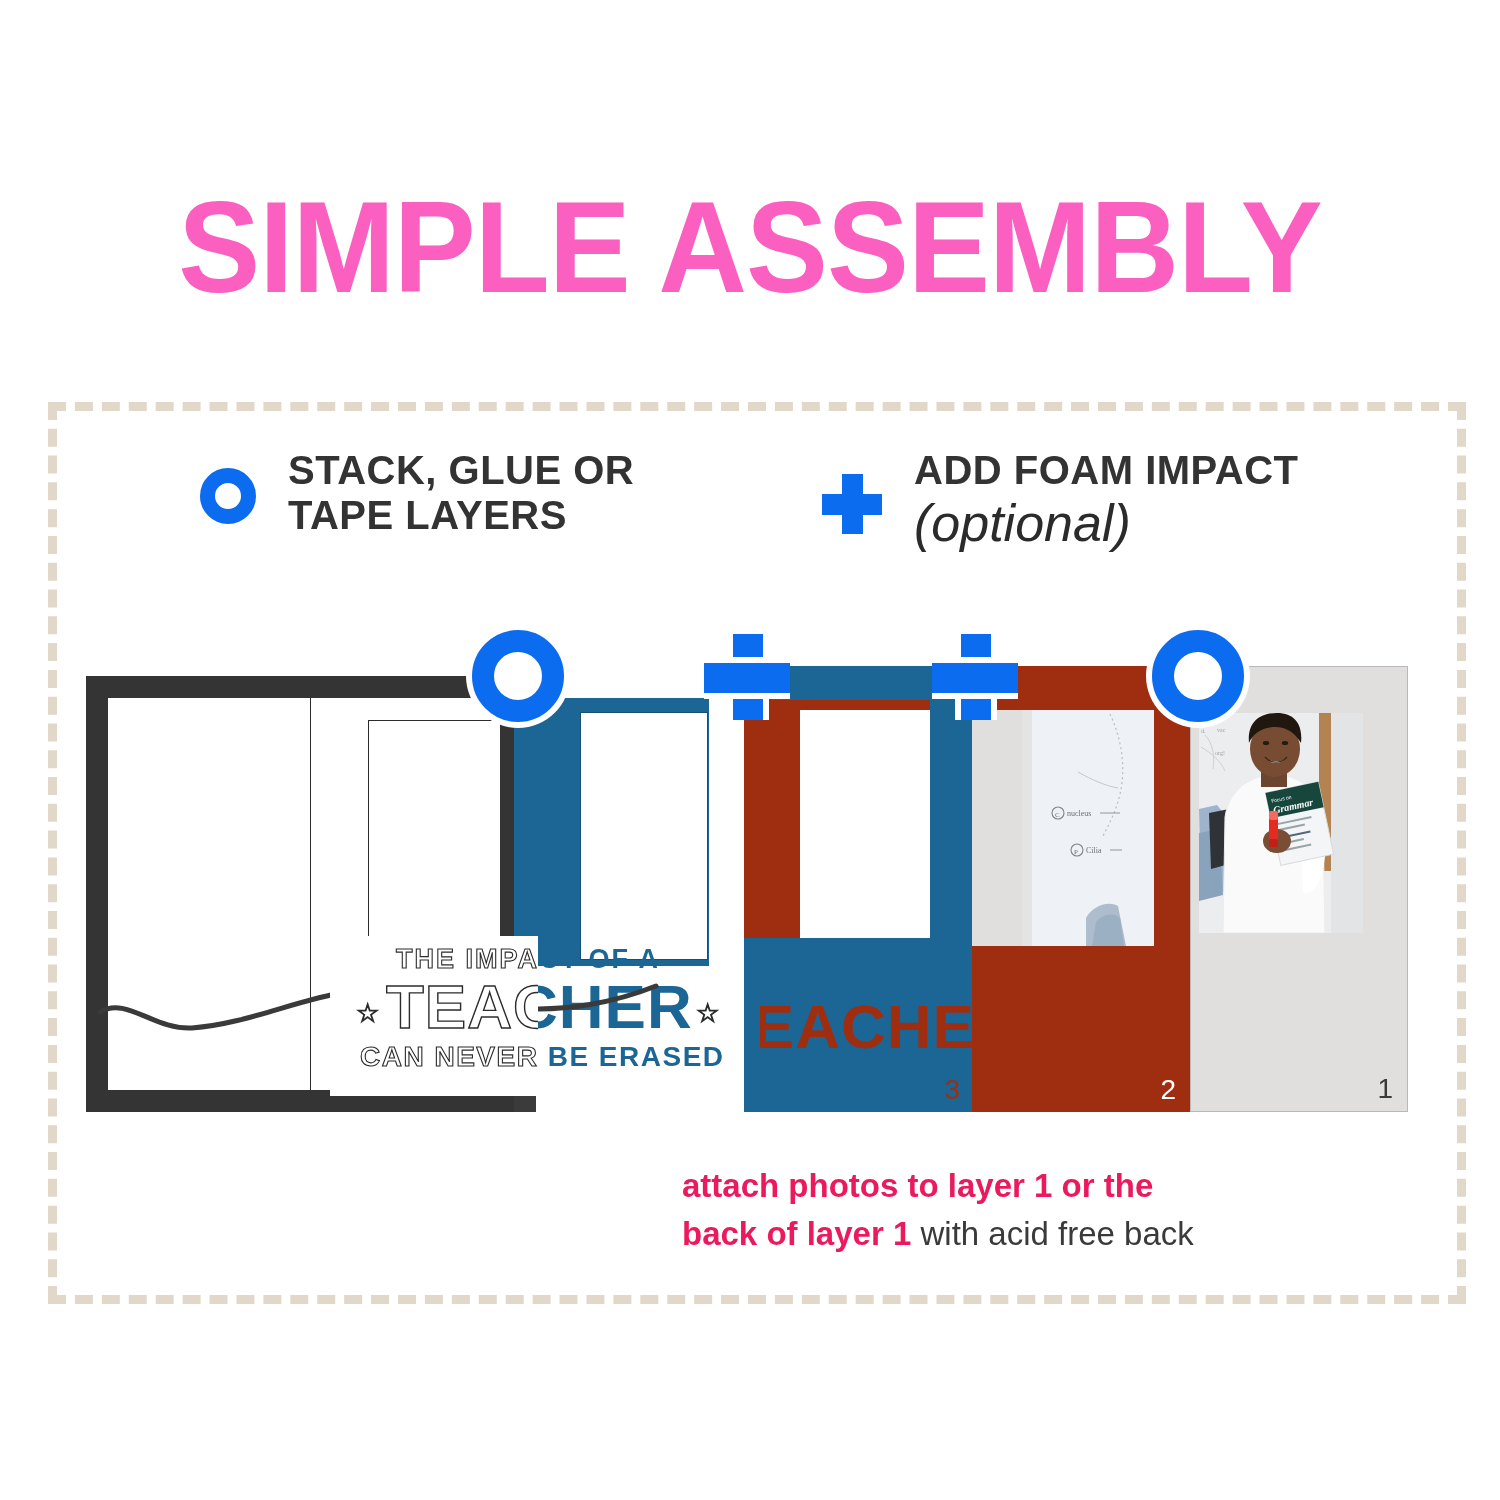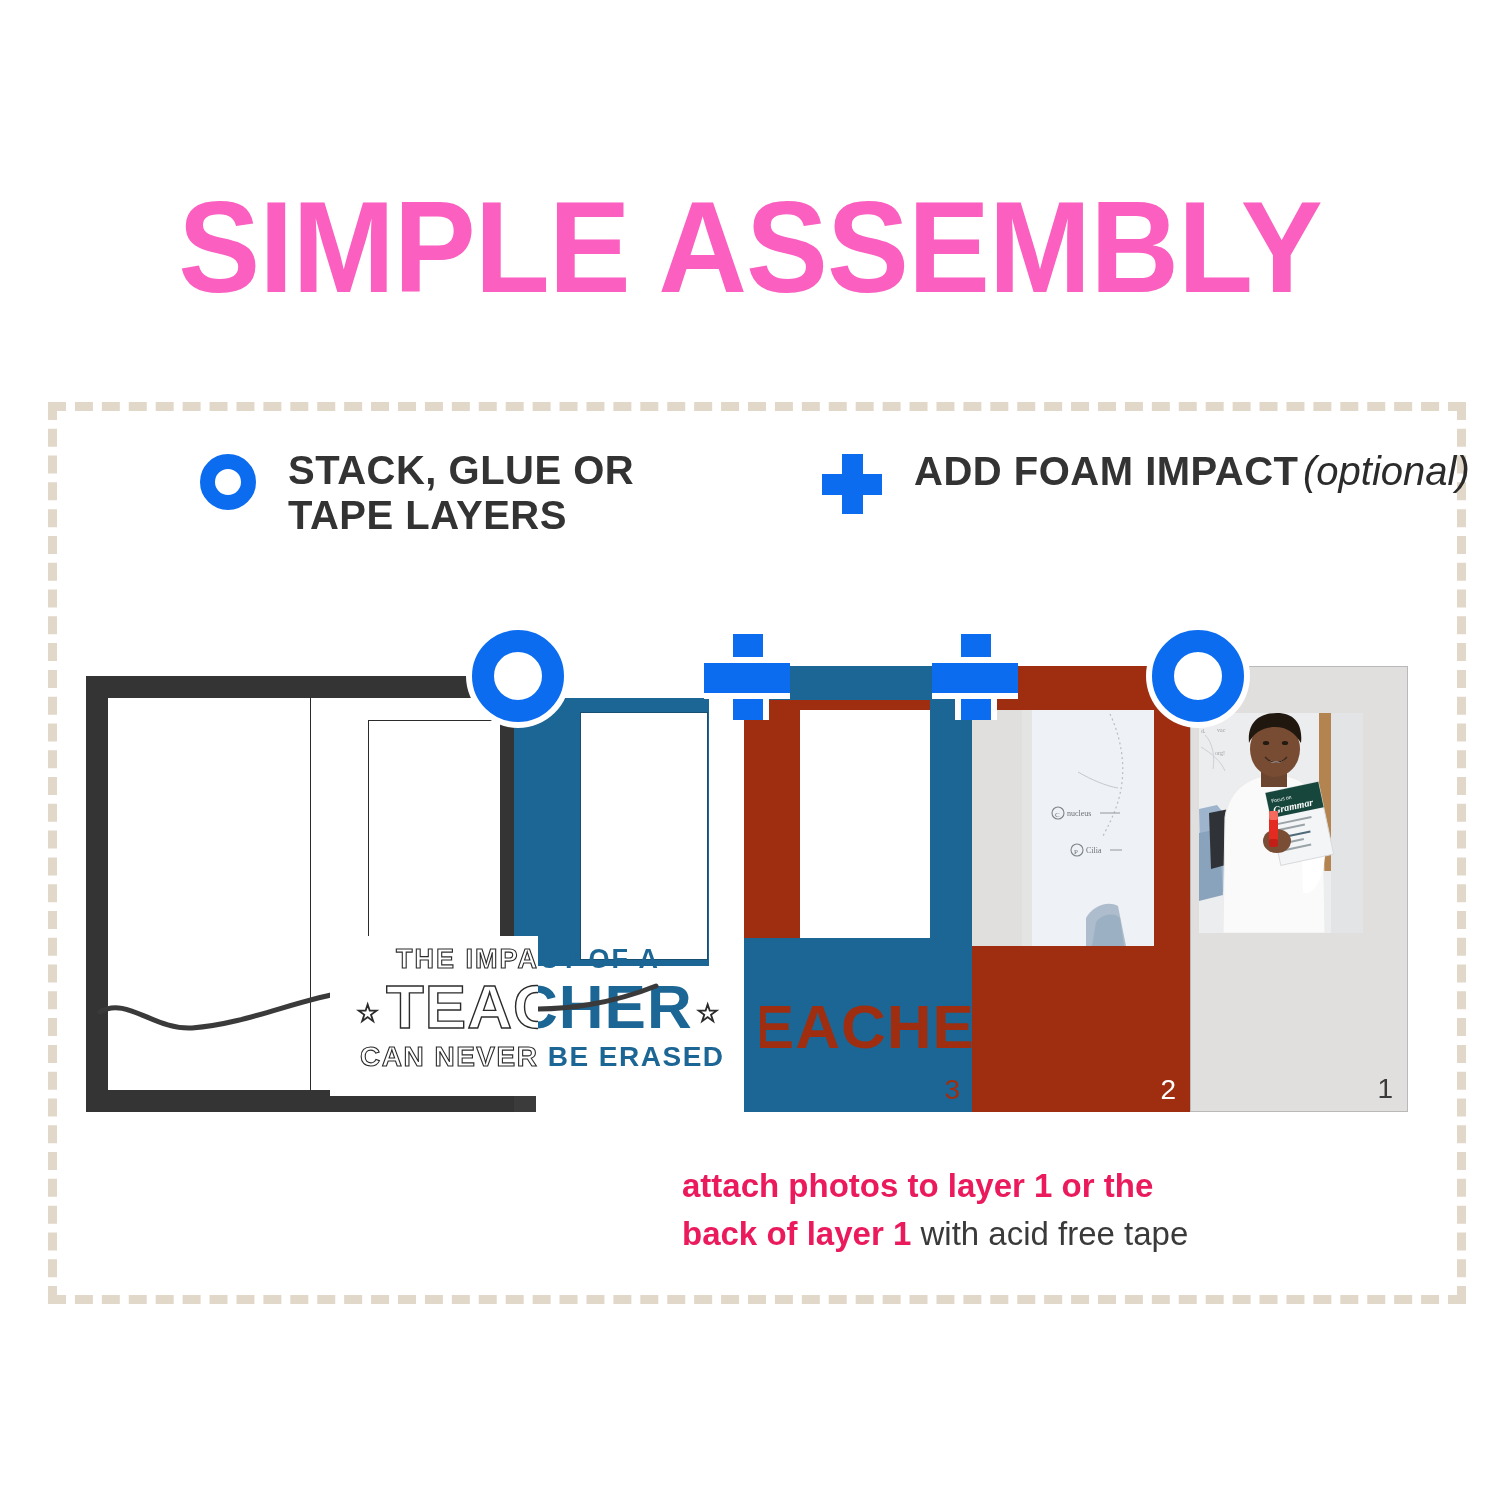--- a/index.html
+++ b/index.html
@@ -30,21 +30,21 @@
   
   .dashframe{
     position:absolute;
     left:48px;top:402px;width:1418px;height:902px;
     border:9px dashed #e2d8c9;
     box-sizing:border-box;
   }
 
   
   .legend{position:absolute;left:0;top:448px;width:1500px;height:110px;}
-  .legend-item{position:absolute;display:flex;align-items:flex-start;}
+  .legend-item{position:absolute;display:flex;align-items:center;}
   .legend-item.a{left:200px;top:0;}
   .legend-item.b{left:822px;top:0;}
 
   .ring-icon{
     width:56px;height:56px;border-radius:50%;
     border:15px solid #0b6cf0;box-sizing:border-box;
     background:#ffffff;
     flex:0 0 auto;margin-top:6px;
   }
   .plus-icon{
@@ -57,21 +57,21 @@
   .plus-icon::after{left:0;top:20px;width:60px;height:21px;}
 
   .legend-text{margin-left:32px;}
   .legend-label{
     font-size:40px;font-weight:bold;color:#333333;
     letter-spacing:0.5px;line-height:1.12;
     transform:scaleX(1.03);transform-origin:left center;
     white-space:pre-line;
   }
   .legend-sub{
-    font-size:40px;font-style:italic;color:#2b2b2b;
+    font-size:52px;font-style:italic;color:#2b2b2b;
     line-height:1.18;margin-top:2px;
   }
 
   
   .stack{position:absolute;left:0;top:0;width:1500px;height:1500px;}
 
   .layer{position:absolute;box-sizing:border-box;}
 
   
   .layer4{
@@ -348,17 +348,17 @@
       <div class="badge-ring"></div>
     </div>
 
   </div>
 
   <div class="caption">
     <div>
       <span class="pink">attach photos to layer 1 or the</span>
     </div>
     <div>
-      <span class="pink">back of layer 1</span><span class="plain"> with acid free tape</span>
+      <span class="pink">back of layer 1</span><span class="plain"> with acid free back</span>
     </div>
   </div>
 
 </div>
 
 </body></html>

